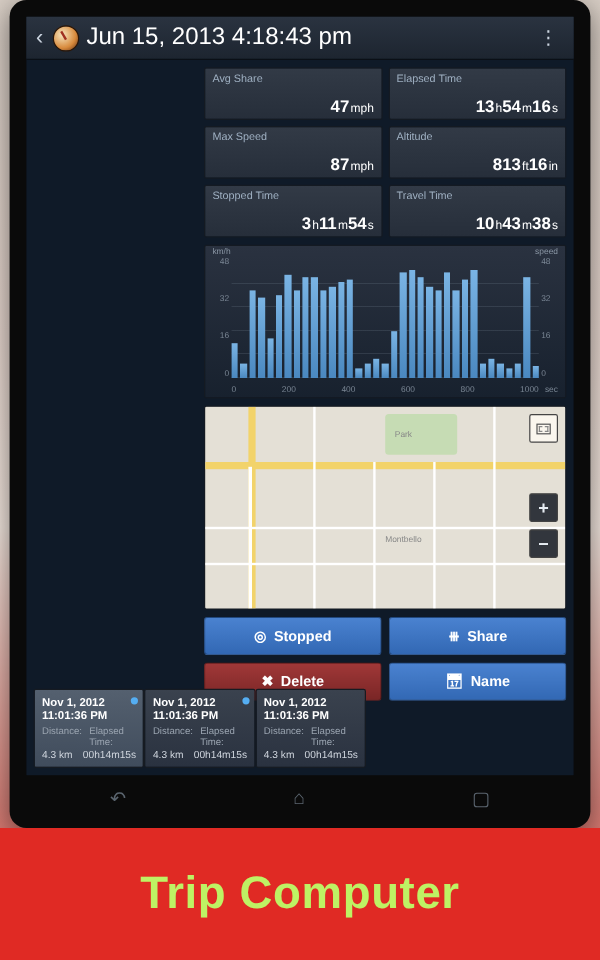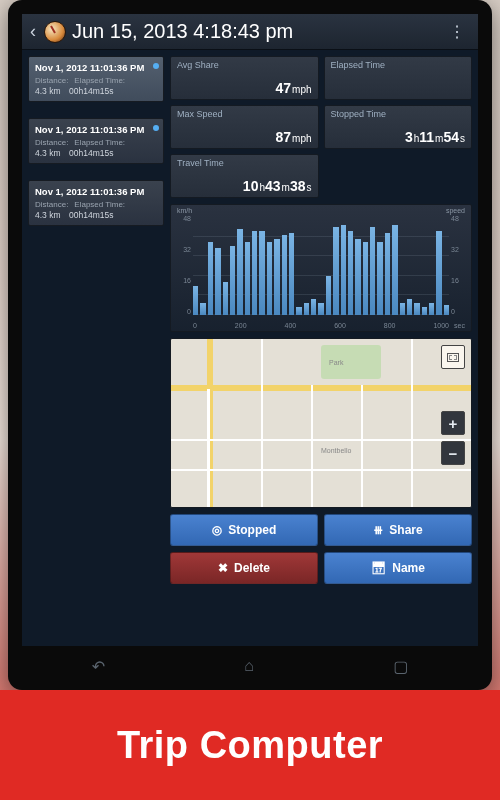--- a/index.html
+++ b/index.html
@@ -9,21 +9,21 @@
   .screen { width: 100%; height: 632px; background: #0f1a28; position: relative; display: flex; flex-direction: column; }
   
   .hdr { height: 36px; background: linear-gradient(#2a3340,#1d2530); display: flex; align-items: center; padding: 0 6px; gap: 6px; border-bottom: 1px solid #0a0f16; }
   .back { color:#cbd4df; font-size:18px; padding:0 2px; }
   .app-icon { width:22px; height:22px; border-radius:11px; background: radial-gradient(circle at 35% 35%, #f6e6c0, #d88a3c 60%, #5a2a10); border:1px solid #2a1608; position:relative; }
   .app-icon::after{content:""; position:absolute; left:9px; top:3px; width:2px; height:8px; background:#a03020; transform-origin:50% 100%; transform:rotate(-30deg);}
   .hdr-title { color:#fff; font-size:20px; font-weight:500; }
   .menu { margin-left:auto; color:#cbd4df; font-size:16px; padding:0 6px; letter-spacing:1px; }
   
   .main { flex:1; display:flex; gap:6px; padding:6px; overflow:hidden; }
-  .sidebar { width: 136px; display:flex; flex-direction:column; gap:16px; }
+  .sidebar { width: 136px; display:flex; flex-direction:row; gap:0;align-items:flex-end; }
   .trip { background:linear-gradient(#3a424e,#2a3240); border:1px solid #161b22; border-radius:2px; padding:5px 6px; position:relative; }
   .trip.sel { background:linear-gradient(#54606f,#404c5c); }
   .trip .dot{ position:absolute; right:4px; top:6px; width:6px; height:6px; border-radius:3px; background:#55aef2;}
   .trip .t1{ color:#fff; font-size:9.5px; font-weight:600; margin-bottom:3px; }
   .trip .row2{ display:flex; gap:6px; font-size:8px; color:#9aa4b0; }
   .trip .row3{ display:flex; gap:6px; font-size:8.5px; color:#d0d6de; margin-top:1px; align-items:baseline;}
   .trip .row3 .d{ width:28px;}
   .content { flex:1; display:flex; flex-direction:column; gap:6px; }
   .stats { display:grid; grid-template-columns:1fr 1fr; grid-auto-rows:44px; gap:5px; }
   .stat { background:linear-gradient(#323a46,#262e3a); border:1px solid #141a22; border-radius:2px; padding:3px 6px; display:flex; flex-direction:column; }
@@ -55,21 +55,21 @@
   .actions{ display:grid; grid-template-columns:1fr 1fr; gap:6px; }
   .abtn{ height:32px; border-radius:3px; display:flex; align-items:center; justify-content:center; gap:6px; color:#fff; font-size:12px; font-weight:600; border:1px solid rgba(0,0,0,0.3);}
   .abtn.blue{ background:linear-gradient(#4a82d0,#3268b4);}
   .abtn.red{ background:linear-gradient(#a03838,#7a2626);}
   .abtn .ic{ font-size:12px; }
   
   .navbar{ height:32px; display:flex; align-items:center; justify-content:space-around; margin-top:4px;}
   .nav-ic{ color:#5a646e; font-size:16px;}
   
   .promo{ position:absolute; left:0; right:0; bottom:0; height:110px; background:#e02a24; display:flex; flex-direction:column; align-items:center; justify-content:center; }
-  .promo h1{ color:#ffffff; font-size:38px; font-weight:700; letter-spacing:0.5px; font-family:"Trebuchet MS","Arial Black",sans-serif;}
+  .promo h1{ color:#bef264; font-size:38px; font-weight:700; letter-spacing:0.5px; font-family:"Trebuchet MS","Arial Black",sans-serif;}
   .promo p{ color:#fff; font-size:16px; margin-top:4px;}
   .rect{width:12px;height:9px;border:1.5px solid #555; position:relative;}
   .rect::after{content:"";position:absolute;inset:1px;border:1px dashed #888;}
 </style>
 </head>
 <body>
 
 <div class="tablet">
   <div class="screen">
     <div class="hdr">
@@ -120,24 +120,29 @@
       </div>
 
       <div class="content">
         <div class="stats">
           <div class="stat">
             <span class="lbl">Avg Share</span>
             <span class="val"><span>47</span><span class="u">mph</span></span>
           </div>
           <div class="stat">
             <span class="lbl">Elapsed Time</span>
+            <span class="val"><span>13</span><span class="u">h</span><span>54</span><span class="u">m</span><span>16</span><span class="u">s</span></span>
           </div>
           <div class="stat">
             <span class="lbl">Max Speed</span>
             <span class="val"><span>87</span><span class="u">mph</span></span>
+          </div>
+          <div class="stat">
+            <span class="lbl">Altitude</span>
+            <span class="val"><span>813</span><span class="u">ft</span><span>16</span><span class="u">in</span></span>
           </div>
           <div class="stat">
             <span class="lbl">Stopped Time</span>
             <span class="val"><span>3</span><span class="u">h</span><span>11</span><span class="u">m</span><span>54</span><span class="u">s</span></span>
           </div>
           <div class="stat">
             <span class="lbl">Travel Time</span>
             <span class="val"><span>10</span><span class="u">h</span><span>43</span><span class="u">m</span><span>38</span><span class="u">s</span></span>
           </div>
         </div>

